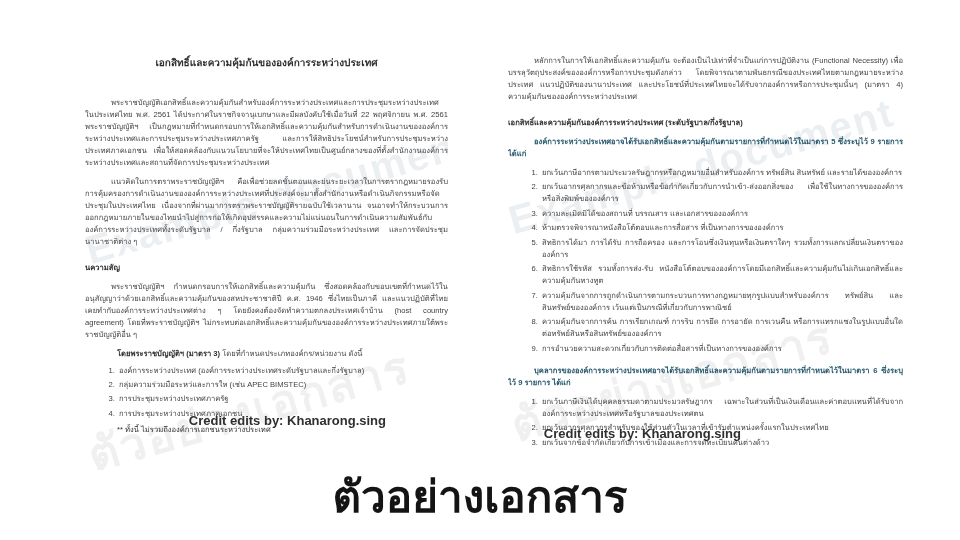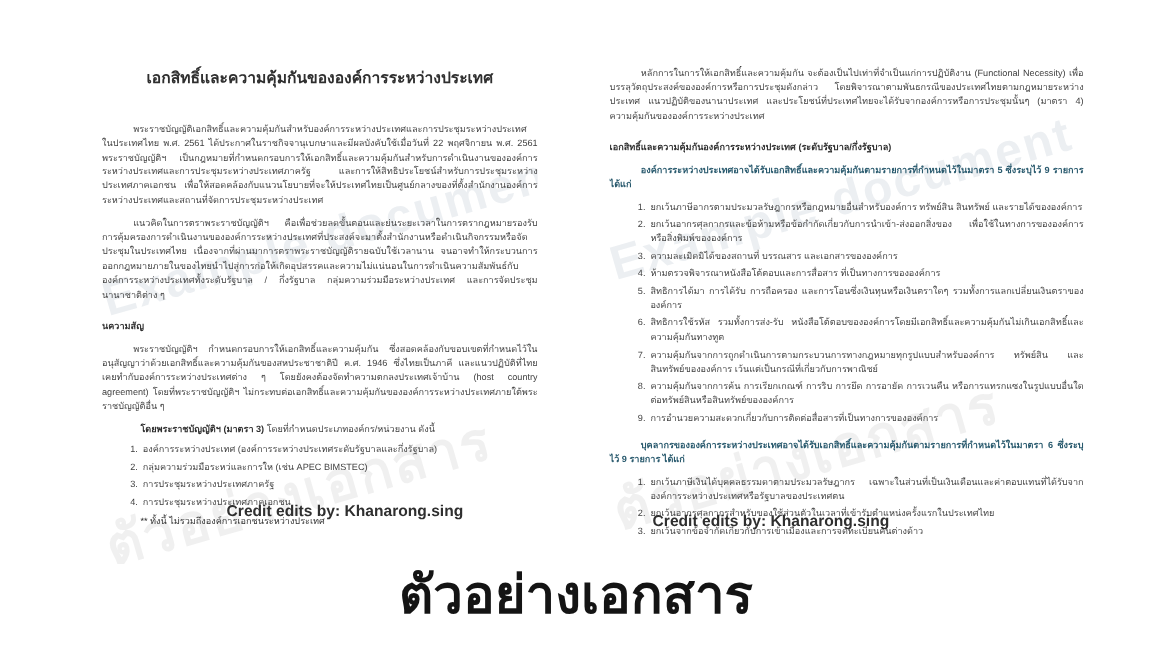--- a/index.html
+++ b/index.html
@@ -5,21 +5,21 @@
   * { margin:0; padding:0; box-sizing:border-box; }
   html,body { width:960px; height:540px; background:#ffffff; overflow:hidden;
               font-family:"Liberation Sans", sans-serif; }
   .canvas { position:relative; width:960px; height:540px; background:#fff; }
 
   .page { position:absolute; top:45px; overflow:hidden; color:#3f3f3f;
           font-size:7.6px; line-height:1.58; }
   .page-left  { left:85px;  width:363px; height:425px; }
   .page-right { left:508px; width:395px; height:425px; }
 
-  .doc-title { font-weight:bold; color:#2f2f2f; font-size:13px; text-align:center;
+  .doc-title { font-weight:bold; color:#2f2f2f; font-size:10px; text-align:center;
                margin-top:10px; margin-bottom:26px; }
   .h-bold { font-weight:bold; color:#2f2f2f; margin-top:14px; margin-bottom:7px; }
   .para { text-indent:26px; text-align:justify; margin-bottom:7px; }
   .accent { color:#28596d; font-weight:bold; }
   .list-intro { margin-top:6px; margin-bottom:5px; }
   .list-intro .lead { font-weight:bold; color:#2f2f2f;margin-left:32px; }
   ol { margin:0 0 4px 0; padding-left:32px; }
   ol li { margin-bottom:2.5px; text-align:justify; padding-left:2px; }
   .note { font-weight:normal; color:#2f2f2f; margin-left:32px; margin-top:1px; }
   .credit { font-weight:bold; font-size:13px; color:#2f2f2f; text-align:right; position:absolute; bottom:4px; }

